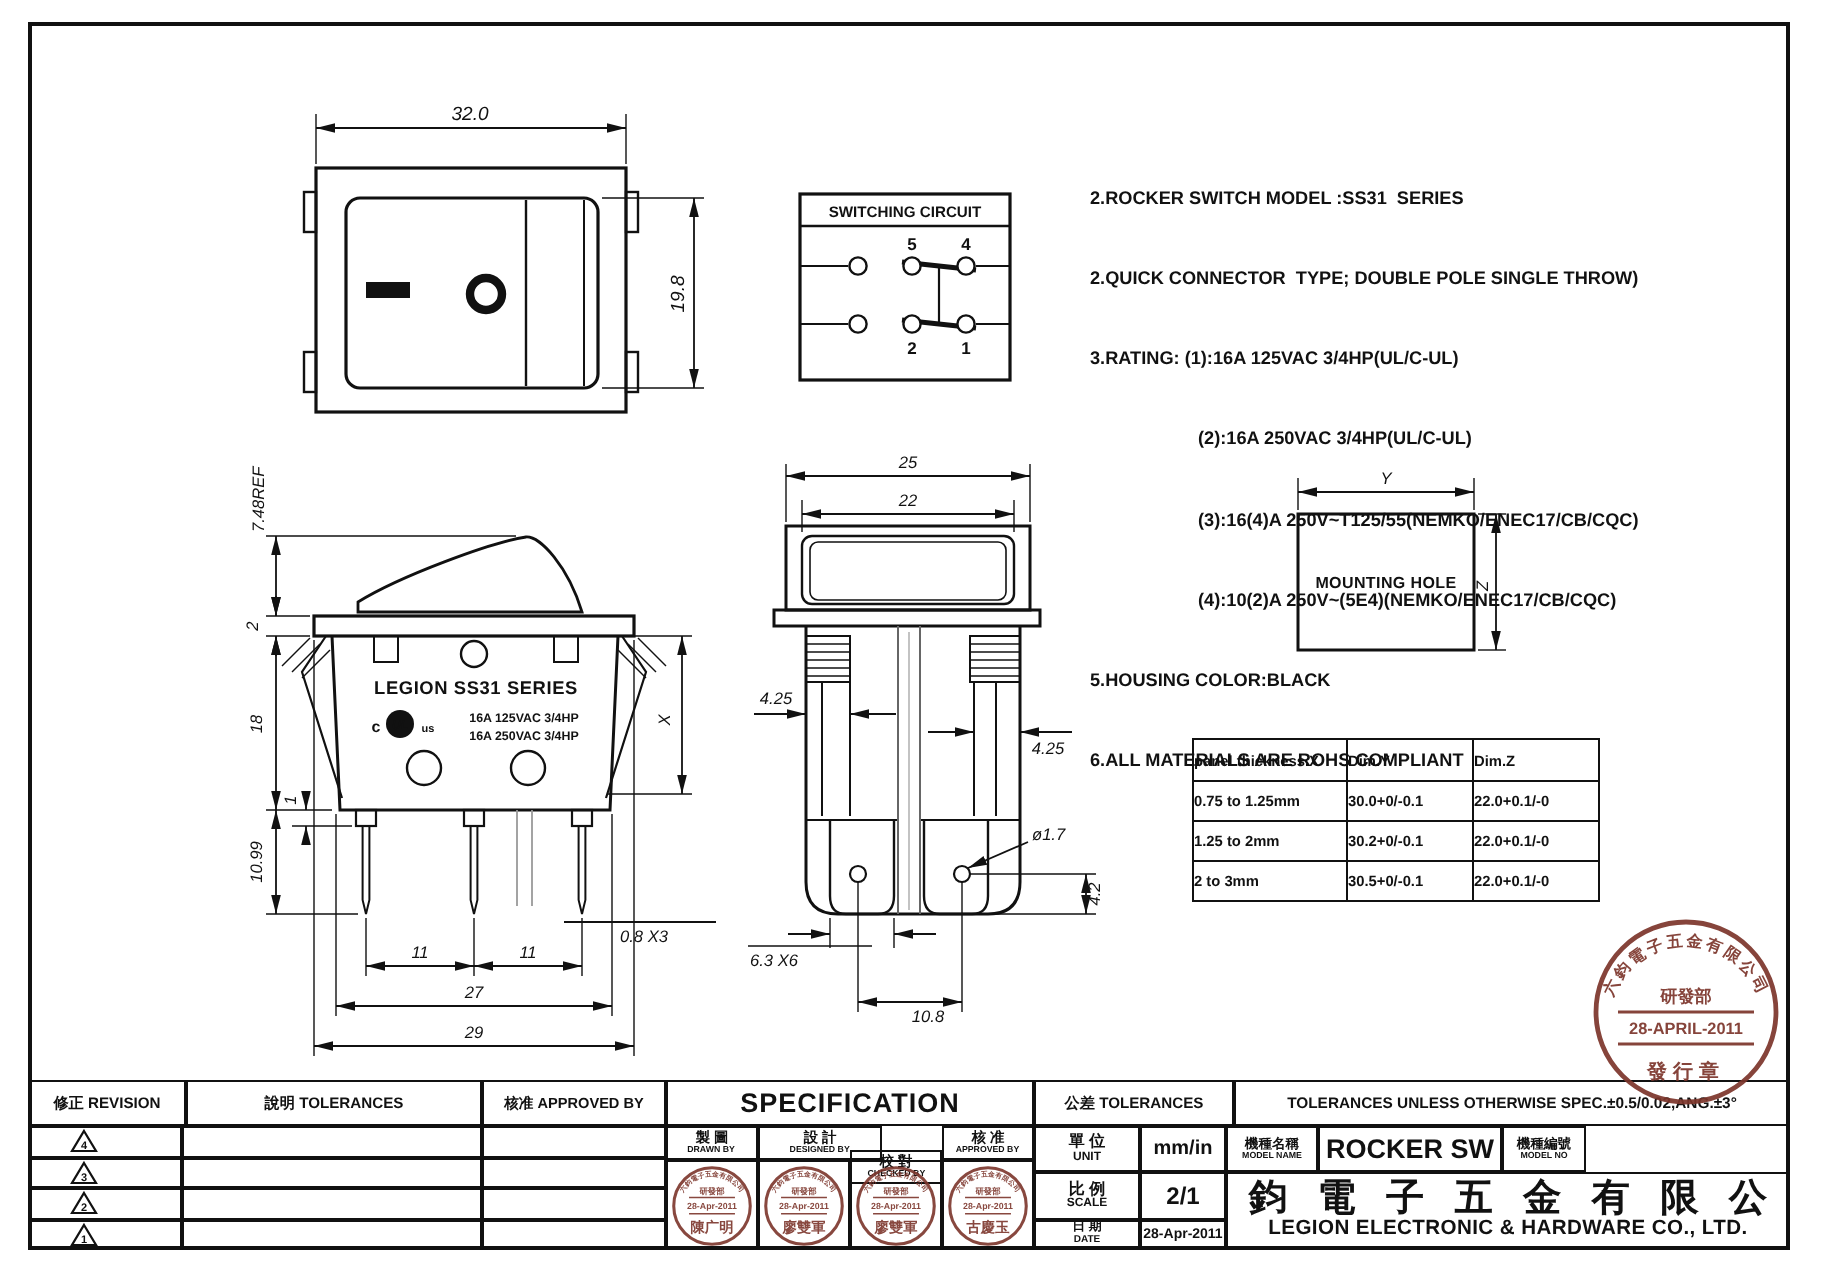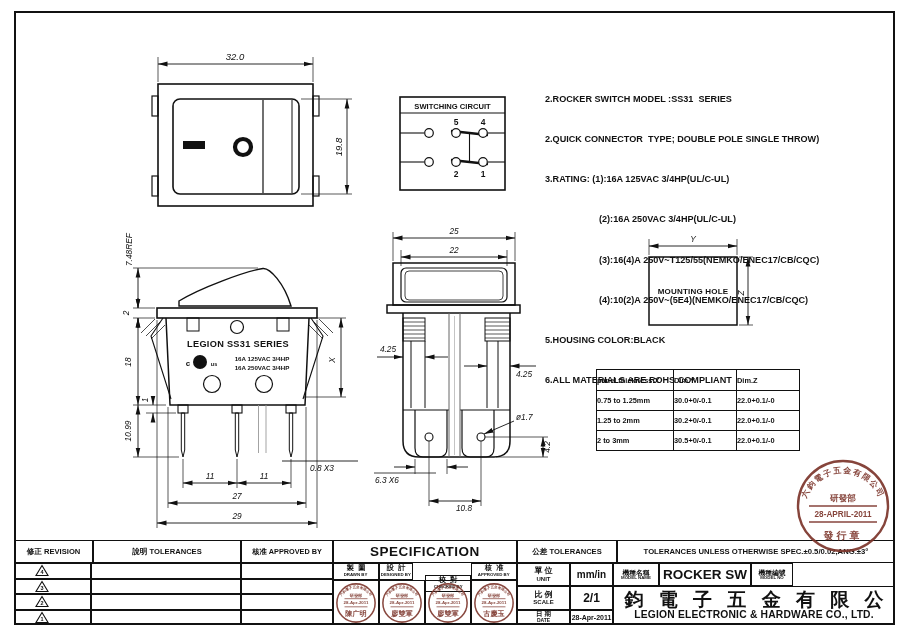--- a/index.html
+++ b/index.html
@@ -18,21 +18,21 @@
   .dimb{font:italic 9.5px "Liberation Sans",sans-serif;}
   
   #ptable{left:596px;top:369px;border-collapse:collapse;}
   #ptable td{border:1.4px solid var(--line);font-size:7.4px;font-weight:bold;text-align:left;padding:0;}
   
   #tb{left:14px;top:540px;width:881px;height:85px;font-weight:bold;}
   .cell{position:absolute;box-sizing:border-box;border:1.1px solid var(--line);
         display:flex;align-items:center;justify-content:center;overflow:hidden;}
   .stack{flex-direction:column;line-height:1.05;}
   .revrow{justify-content:flex-start;padding-left:20px;}
-  .zh7{font-size:7.2px;font-family:Liberation Mono, monospace;} .en5{font-size:4.6px;transform:scale(.95);} 
+  .zh7{font-size:7.2px;} .en5{font-size:4.6px;transform:scale(.95);} 
   .stampcell svg{display:block;}
 </style>
 </head>
 <body>
 
 <div id="page">
   <div class="abs" id="frame"></div>
 
   <div class="abs" id="notes">
     <div>2.ROCKER SWITCH MODEL :SS31  SERIES</div>
@@ -117,21 +117,21 @@
           <text x="7" y="10.3" text-anchor="middle" style="font:bold 5.5px 'Liberation Sans',sans-serif">1</text>
         </svg>
     </div>
     <div class="cell" style="left:77px;top:69.5px;width:150px;height:15.5px"></div>
     <div class="cell" style="left:227px;top:69.5px;width:92px;height:15.5px"></div>
 
     <div class="cell stack" style="left:319px;top:23px;width:46px;height:17px">
       <span class="zh7">製 圖</span>
         <span class="en5">DRAWN BY</span>
     </div>
-    <div class="cell stack" style="left:365px;top:23px;width:34px;height:17px">
+    <div class="cell stack" style="left:365px;top:23px;width:62px;height:17px">
       <span class="zh7">設 計</span>
         <span class="en5">DESIGNED BY</span>
     </div>
     <div class="cell stack" style="left:411px;top:35px;width:46px;height:17px">
       <span class="zh7">校 對</span>
         <span class="en5">CHECKED BY</span>
     </div>
     <div class="cell stack" style="left:457px;top:23px;width:46px;height:17px">
       <span class="zh7">核 准</span>
         <span class="en5">APPROVED BY</span>

